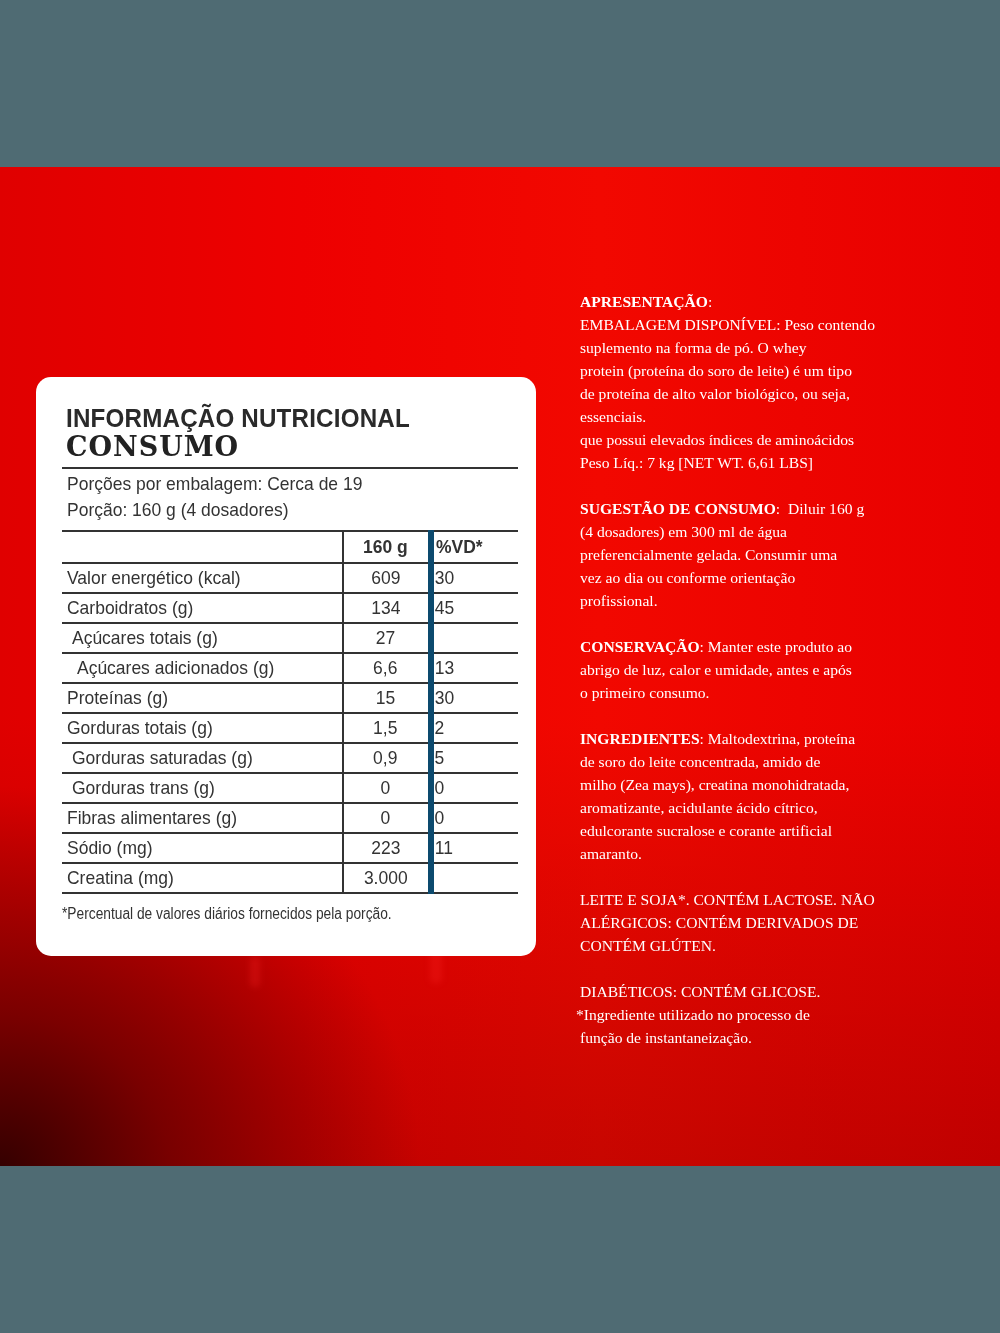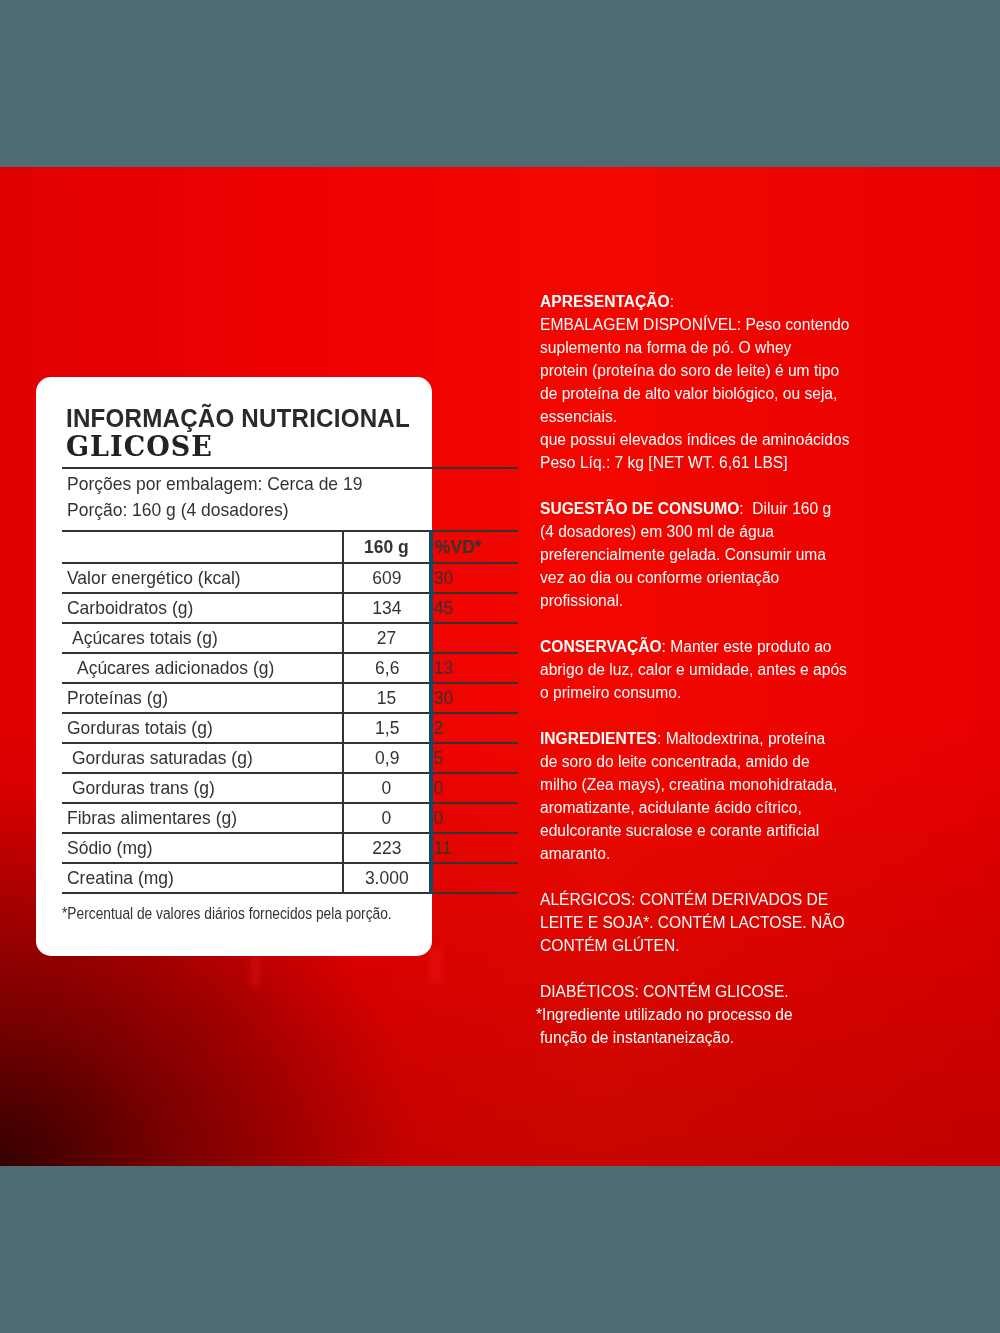--- a/index.html
+++ b/index.html
@@ -12,21 +12,21 @@
     position:absolute; left:0; top:167px; width:1000px; height:999px;
     background:
       radial-gradient(ellipse 420px 380px at 0% 100%, rgba(30,0,0,0.85) 0%, rgba(60,0,0,0.55) 40%, rgba(120,0,0,0) 100%),
       linear-gradient(180deg, rgba(0,0,0,0) 0%, rgba(0,0,0,0) 55%, rgba(70,0,0,0.25) 100%),
       linear-gradient(90deg, #e00000 0%, #ee0000 30%, #f20800 60%, #e80000 100%);
   }
   .band .streak {
     position:absolute; background:rgba(255,40,40,0.25); border-radius:4px; filter:blur(3px);
   }
   .card {
-    position:absolute; left:36px; top:377px; width:396px; height:579px;
+    position:absolute; left:36px; top:377px; width:500px; height:579px;
     background:#ffffff; border-radius:15px;
   }
   .title1 {
     position:absolute; left:30px; top:26px;
     font-size:26px; font-weight:bold; color:#2a2a2a; letter-spacing:0.2px;
     transform:scaleX(0.93); transform-origin:left;
     white-space:nowrap;
   }
   .title2 {
     position:absolute; left:30px; top:54px;
@@ -41,51 +41,51 @@
   table.nut {
     position:absolute; left:26px; top:153px; width:456px;
     border-collapse:collapse;
     font-size:19px; color:#333;
   }
   table.nut td {
     height:28px; padding:0; border-top:2px solid #333; border-bottom:2px solid #333;
     vertical-align:middle; white-space:nowrap;
   }
   table.nut td.c1 { width:273px; padding-left:5px; }
-  table.nut td.c2 { width:90px; text-align:center; border-left:2px solid #333; border-right:4px solid #0c4a6e; }
+  table.nut td.c2 { width:90px; text-align:center; border-left:2px solid #333; border-right:6px solid #0c4a6e; }
   table.nut td.c3 { width:90px; text-align:left; }
   table.nut tr.head td { height:30px; font-weight:bold; }
   table.nut tr.head td.c1 { border-right:0; }
   .ind1 { padding-left:10px !important; }
   .ind2 { padding-left:15px !important; }
   .sq { display:inline-block; transform:scaleX(0.92); transform-origin:left; }
   .sqc { display:inline-block; transform:scaleX(0.92); }
   .foot {
     position:absolute; left:26px; top:528px; font-size:16px; color:#333;
     transform:scaleX(0.86); transform-origin:left; white-space:nowrap;
   }
   .info {
-    position:absolute; left:540px; top:290px; width:420px;
-    font-family:Liberation Sans, sans-serif; font-size:15.6px; line-height:23px; color:#ffffff;
+    position:absolute; left:580px; top:290px; width:420px;
+    font-family:Liberation Serif, serif; font-size:15.6px; line-height:23px; color:#ffffff;
   }
   .info p { margin:0 0 23px 0; }
   .info .h { font-weight:bold; }
   .line { display:block; white-space:nowrap; }
 </style>
 </head>
 <body>
 
 <div class="band">
   <div class="streak" style="left:250px;top:790px;width:10px;height:30px;"></div>
   <div class="streak" style="left:430px;top:780px;width:12px;height:36px;"></div>
 </div>
 
 <div class="card">
   <div class="title1">INFORMAÇÃO NUTRICIONAL</div>
-  <div class="title2">GLICOSE</div>
+  <div class="title2">CONSUMO</div>
   <div class="rule" style="top:90px;"></div>
   <div class="serv" style="top:96px;">Porções por embalagem: Cerca de 19</div>
   <div class="serv" style="top:122px;">Porção: 160 g (4 dosadores)</div>
 
   <table class="nut">
     <tbody>
         <tr class="head">
       <td class="c1"></td>
       <td class="c2"><span class="sqc">160 g</span></td>
       <td class="c3"><span class="sqc">%VD*</span></td>
@@ -176,22 +176,22 @@
   </p>
   <p>
     <span class="line"><span class="h">INGREDIENTES</span>:<span style="white-space:pre;"> Maltodextrina, proteína</span></span>
     <span class="line">de soro do leite concentrada, amido de</span>
     <span class="line">milho (Zea mays), creatina monohidratada,</span>
     <span class="line">aromatizante, acidulante ácido cítrico,</span>
     <span class="line">edulcorante sucralose e corante artificial</span>
     <span class="line">amaranto.</span>
   </p>
   <p>
+    <span class="line">LEITE E SOJA*. CONTÉM LACTOSE. NÃO</span>
     <span class="line">ALÉRGICOS: CONTÉM DERIVADOS DE</span>
-    <span class="line">LEITE E SOJA*. CONTÉM LACTOSE. NÃO</span>
     <span class="line">CONTÉM GLÚTEN.</span>
   </p>
   <p>
     <span class="line">DIABÉTICOS: CONTÉM GLICOSE.</span>
     <span class="line" style="margin-left:-4px;">*Ingrediente utilizado no processo de</span>
     <span class="line">função de instantaneização.</span>
   </p>
 </div>
 
 </body></html>

